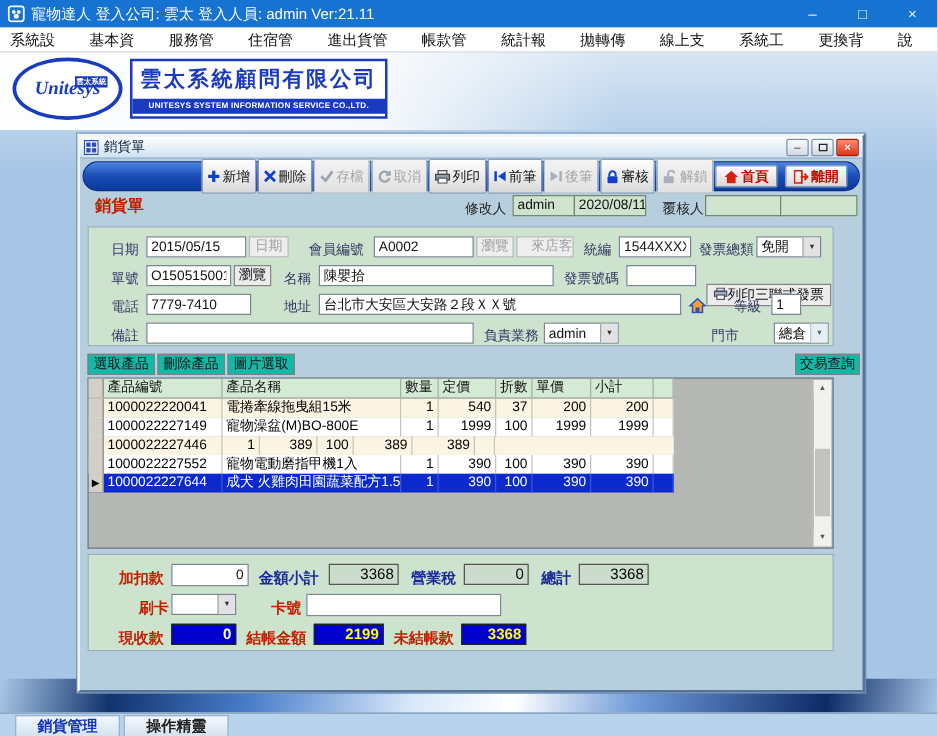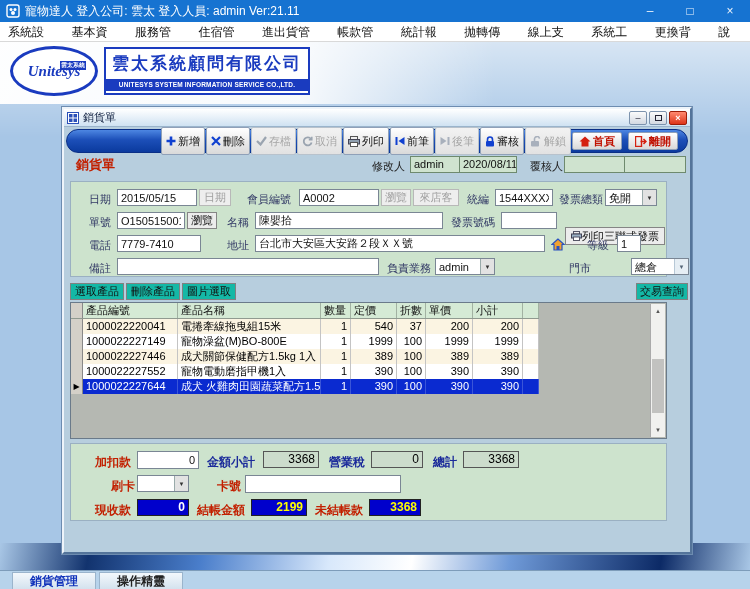--- a/index.html
+++ b/index.html
@@ -276,21 +276,21 @@
       <span class="gbox" style="left:500px;top:47px;width:61px;"></span>
       <span class="gbox" style="left:560px;top:47px;width:62px;"></span>
 
       <div class="gpanel" style="left:6px;top:72px;width:597px;height:96px;">
         <span class="lbl" style="left:18px;top:10px;">日期</span>
         <input class="tfield" style="left: 46px; top: 7px; width: 80px;" value="2015/05/15">
         <button class="btn-sm dis" style="left:128px;top:7px;width:32px;">日期</button>
         <span class="lbl" style="left:176px;top:10px;">會員編號</span>
         <input class="tfield" style="left: 228px; top: 7px; width: 80px;" value="A0002">
         <button class="btn-sm dis" style="left:310px;top:7px;width:30px;">瀏覽</button>
-        <button class="btn-sm dis" style="left:342px;top:7px;width:46px;">來店客</button>
+        <button class="btn-sm dis" style="left:342px;top:7px;width:46px;text-align:right;">來店客</button>
         <span class="lbl" style="left:396px;top:10px;">統編</span>
         <input class="tfield" style="left: 424px; top: 7px; width: 58px;" value="1544XXXX">
         <span class="lbl" style="left:488px;top:10px;">發票總類</span>
         <div class="combo" style="left:534px;top:7px;width:52px;">
           <span class="val">免開</span>
           <span class="arr">▼</span>
         </div>
 
         <span class="lbl" style="left:18px;top:33px;">單號</span>
         <input class="tfield" style="left: 46px; top: 30px; width: 68px;" value="O150515001">
@@ -321,21 +321,21 @@
         <input class="tfield" style="left: 546px; top: 53px; width: 24px;" value="1">
 
         <span class="lbl" style="left:18px;top:79px;">備註</span>
         <input class="tfield" style="left: 46px; top: 76px; width: 262px;" value="">
         <span class="lbl" style="left:316px;top:79px;">負責業務</span>
         <div class="combo" style="left:364px;top:76px;width:60px;">
           <span class="val">admin</span>
           <span class="arr">▼</span>
         </div>
         <span class="lbl" style="left:498px;top:79px;">門市</span>
-        <div class="combo flat" style="left:560px;top:76px;width:58px;">
+        <div class="combo flat" style="left:548px;top:76px;width:44px;">
           <span class="val">總倉</span>
           <span class="arr">▼</span>
         </div>
       </div>
 
       <button class="pbtn" style="left:6px;top:174px;">選取產品</button>
       <button class="pbtn" style="left:62px;top:174px;">刪除產品</button>
       <button class="pbtn" style="left:118px;top:174px;">圖片選取</button>
       <button class="pbtn" style="left:572px;top:174px;width:52px;">交易查詢</button>
 
@@ -369,21 +369,20 @@
           <div class="td c2 num">1</div>
           <div class="td c3 num">1999</div>
           <div class="td c4 num">100</div>
           <div class="td c5 num">1999</div>
           <div class="td c6 num">1999</div>
           <div class="td c7"></div>
         </div>
         <div class="trow alt">
           <div class="mk"></div>
           <div class="td c0">1000022227446</div>
-          <div class="td c1">成犬關節保健配方1.5kg 1入</div>
           <div class="td c2 num">1</div>
           <div class="td c3 num">389</div>
           <div class="td c4 num">100</div>
           <div class="td c5 num">389</div>
           <div class="td c6 num">389</div>
           <div class="td c7"></div>
         </div>
         <div class="trow">
           <div class="mk"></div>
           <div class="td c0">1000022227552</div>

